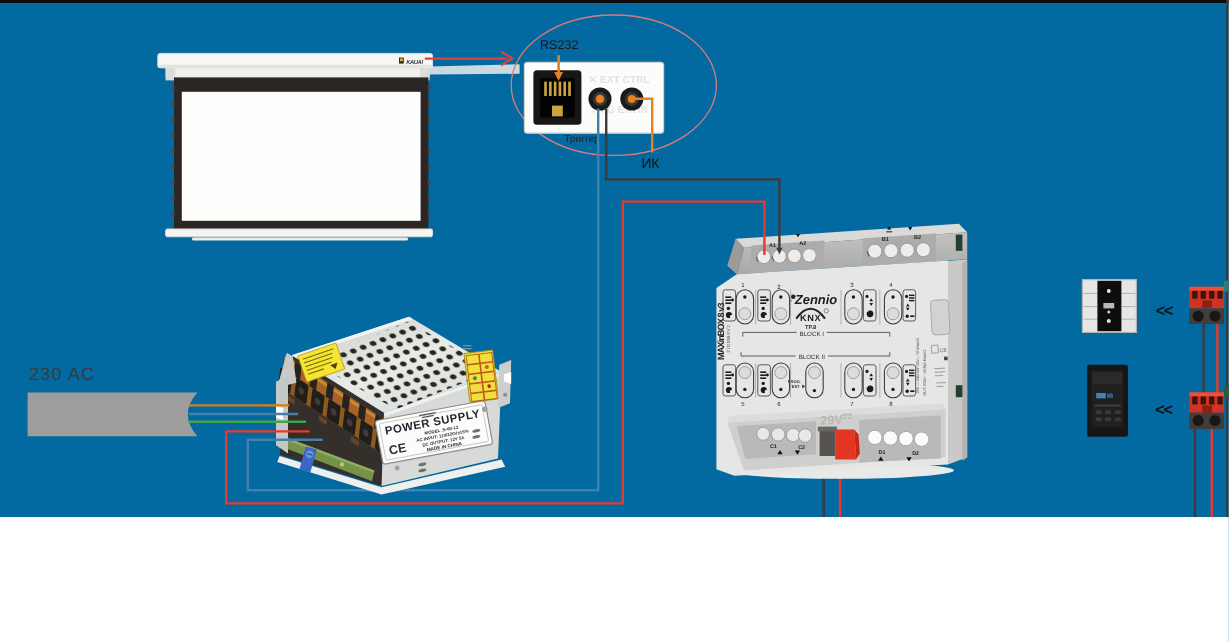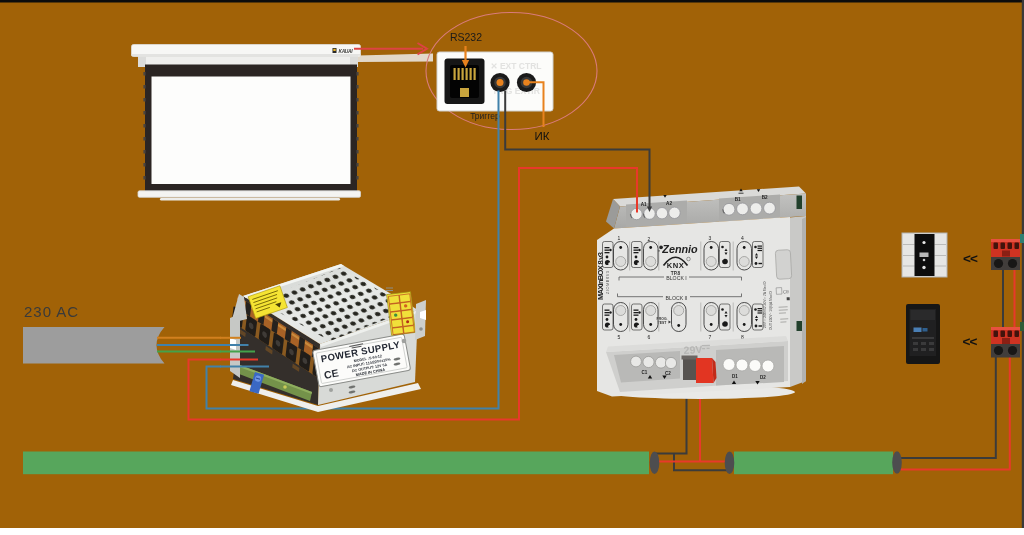--- a/index.html
+++ b/index.html
@@ -1,16 +1,16 @@
 <!DOCTYPE html>
 <html><head>
 <meta charset="utf-8">
 <style>
 html,body{margin:0;padding:0;background:#fff;}
-#stage{position:relative;width:1024px;height:528px;overflow:hidden;background:#a16207;
+#stage{position:relative;width:1024px;height:431px;overflow:hidden;background:#0369a1;
 font-family:"Liberation Sans",sans-serif;}
 svg{display:block}
 </style>
 </head>
 <body>
 <div id="stage">
 <svg width="1024" height="535" viewBox="0 0 1024 535">
 <defs>
 <pattern id="holes" width="8.8" height="8.8" patternUnits="userSpaceOnUse" patternTransform="matrix(0.934,-0.358,0.643,0.766,0,0)">
   <circle cx="4.4" cy="4.4" r="2.45" fill="#26261f"></circle>

